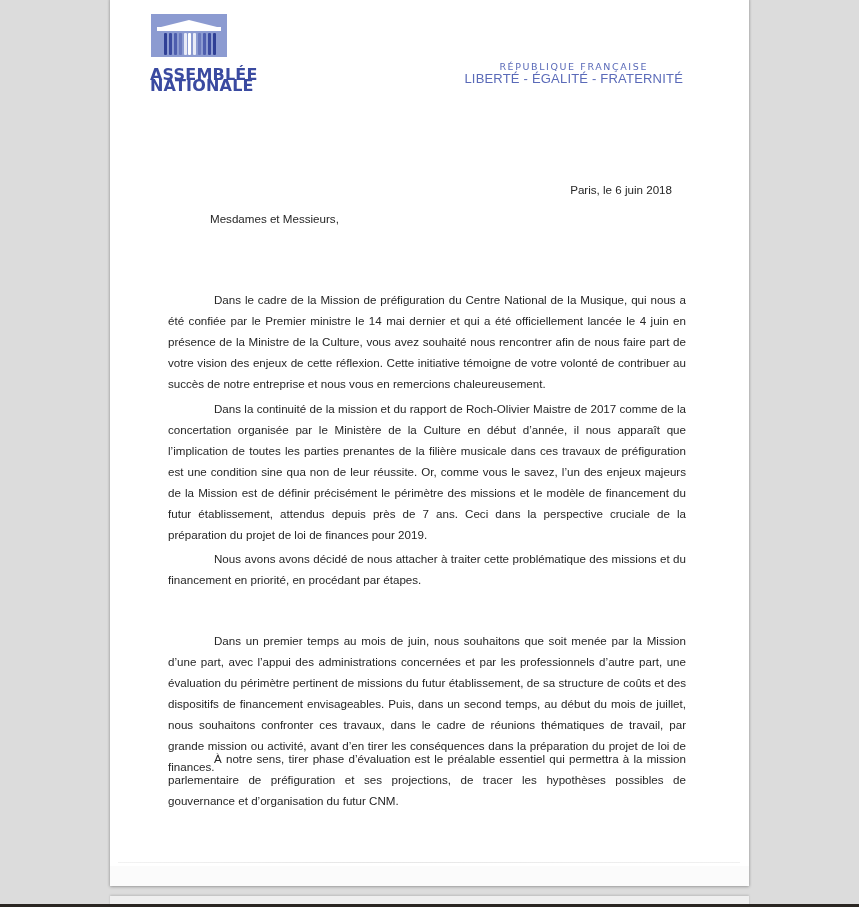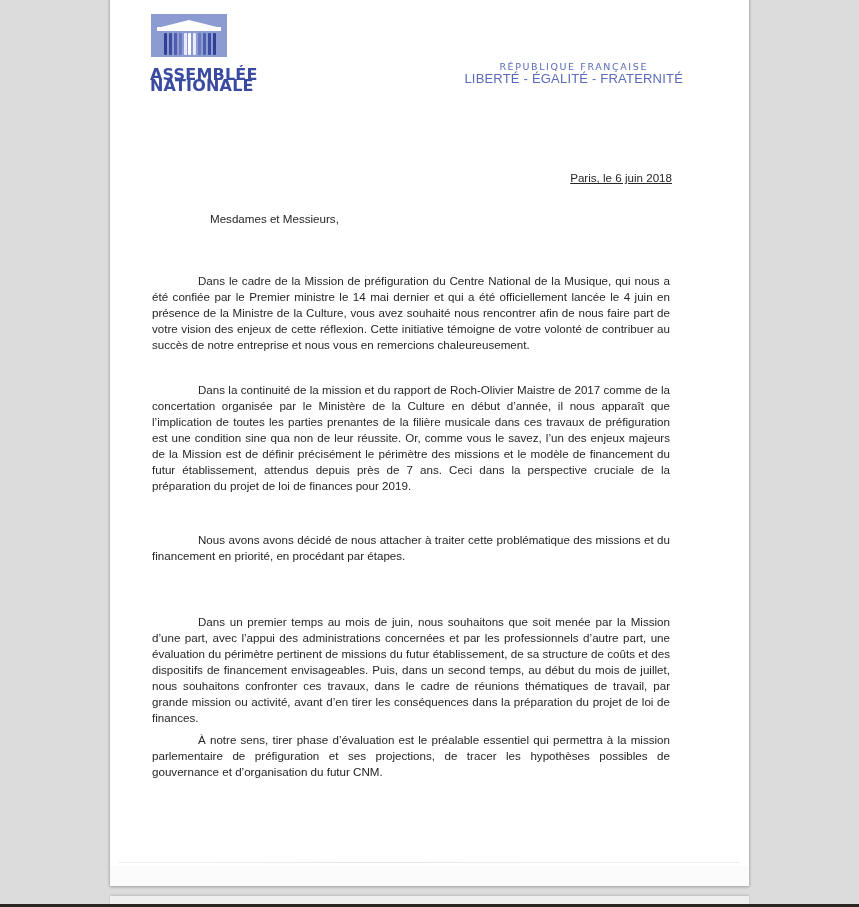--- a/index.html
+++ b/index.html
@@ -128,40 +128,39 @@
       position: absolute;
       left: 42px;
       top: 0;
       width: 518px;
       color: #262626;
       font-family: "Liberation Sans", sans-serif;
       font-size: 11.6px;
     }
     .date {
       position: absolute;
-      top: 173px;
+      top: 185px;
       right: -2px;
       white-space: nowrap;
-      text-decoration: underline;
     }
     .salutation {
       position: absolute;
       top: 214px;
       left: 46px;
       white-space: nowrap;
       margin-left: 12px;
     }
     .para {
       position: absolute;
       left: 0;
       width: 518px;
       text-align: justify;
-      line-height: 16px;
+      line-height: 21px;
       text-indent: 46px;
-      margin: 0;
+      margin: 16px;
     }
     .p1 { top: 275px; }
     .p2 { top: 384px; }
     .p3 { top: 534px; }
     .p4 { top: 616px; }
     .p5 { top: 734px; }
 
     .footer-rule {
       position: absolute;
       left: 8px;

